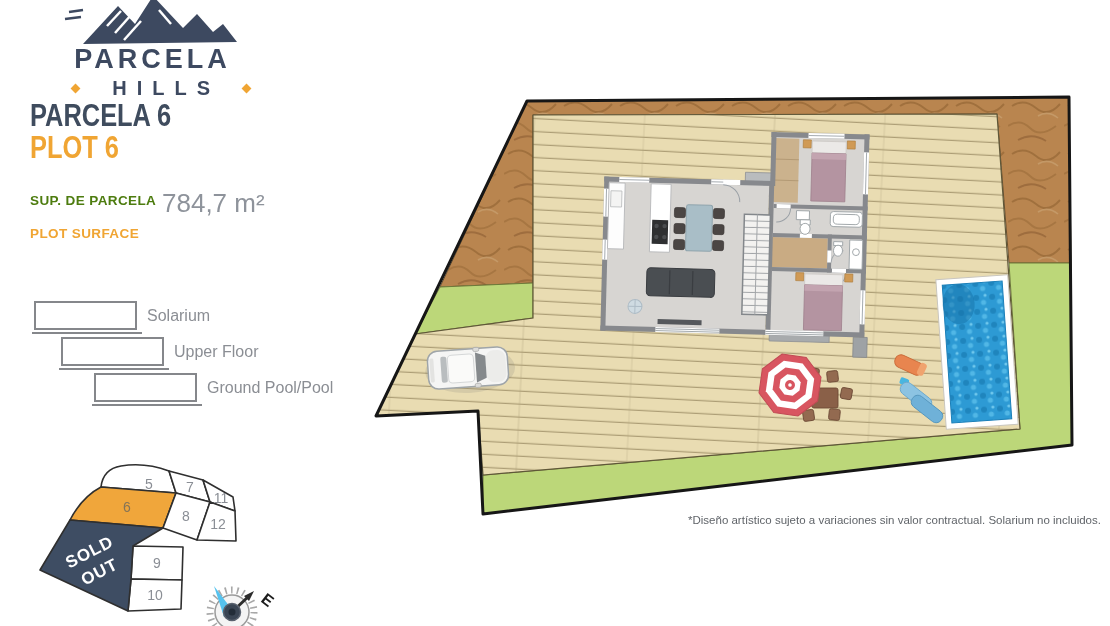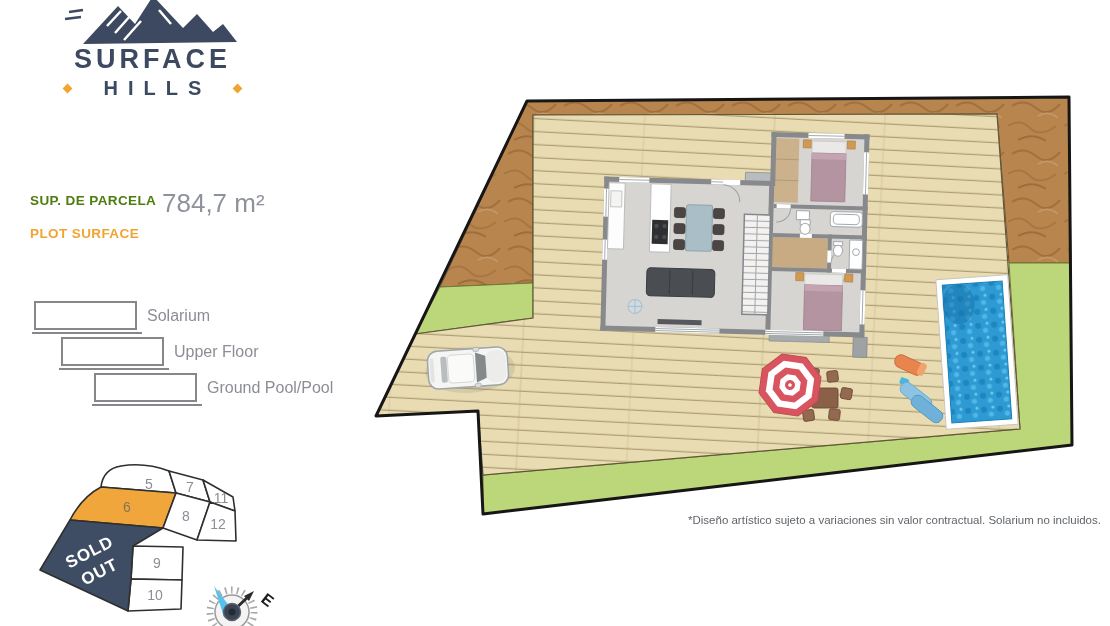--- a/index.html
+++ b/index.html
@@ -3,21 +3,21 @@
 <meta charset="utf-8">
 <style>
   html,body{margin:0;padding:0;width:1110px;height:626px;background:#ffffff;overflow:hidden;
     font-family:"Liberation Sans", sans-serif;}
   #canvas{position:relative;width:1110px;height:626px;background:#fff;}
   #gfx{position:absolute;left:0;top:0;}
 
   
   .logo{position:absolute;left:55px;top:0;width:195px;text-align:center;}
   .logo .word{color:#3d4960;font-weight:bold;font-size:27px;letter-spacing:4px;margin-top:-4px;}
-  .logo .hills-row{display:flex;align-items:center;justify-content:center;gap:23px;margin-top:2px;}
+  .logo .hills-row{display:flex;align-items:center;justify-content:flex-end;gap:23px;margin-top:2px;}
   .logo .hills{color:#3d4960;font-weight:bold;font-size:20px;letter-spacing:10px;text-indent:10px;}
   .diamond{width:7px;height:7px;background:#f0a533;transform:rotate(45deg);display:inline-block;}
 
   
   .hdr{position:absolute;left:30px;top:100px;}
   .hdr .parcela{color:#3f4c5e;font-weight:bold;font-size:31px;line-height:1.02;
     display:inline-block;transform:scaleX(.82);transform-origin:left;}
   .hdr .plot{color:#f0a533;font-weight:bold;font-size:31px;line-height:1.05;
     display:inline-block;transform:scaleX(.82);transform-origin:left;}
   .surface{position:absolute;left:30px;top:193px;}
@@ -303,28 +303,32 @@
         <line x1="52" y1="26" x2="66" y2="11"></line>
         <line x1="60" y1="33" x2="76" y2="15"></line>
         <line x1="69" y1="40" x2="86" y2="21"></line>
         <line x1="104" y1="10" x2="116" y2="24"></line>
       </g>
       <g stroke="#3d4960" stroke-width="2.5">
         <line x1="14" y1="12" x2="28" y2="10"></line>
         <line x1="10" y1="19" x2="26" y2="17"></line>
       </g>
     </svg>
-    <div class="word">SURFACE</div>
+    <div class="word">PARCELA</div>
     <div class="hills-row">
       <span class="diamond"></span>
       <span class="hills">HILLS</span>
       <span class="diamond"></span>
     </div>
   </div>
 
+  <div class="hdr">
+    <div><span class="parcela">PARCELA 6</span></div>
+    <div><span class="plot">PLOT 6</span></div>
+  </div>
   <div class="surface">
     <div class="l1">SUP. DE PARCELA</div>
     <div class="l2">PLOT SURFACE</div>
   </div>
   <div class="surface-value">784,7 m²</div>
 
   <div class="legend-row lr1">
     <div class="legend-box"></div>
     <span class="legend-label">Solarium</span>
   </div>

